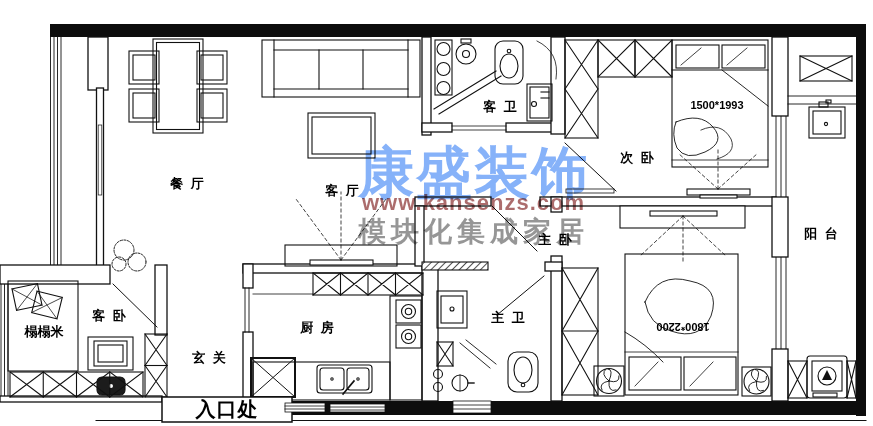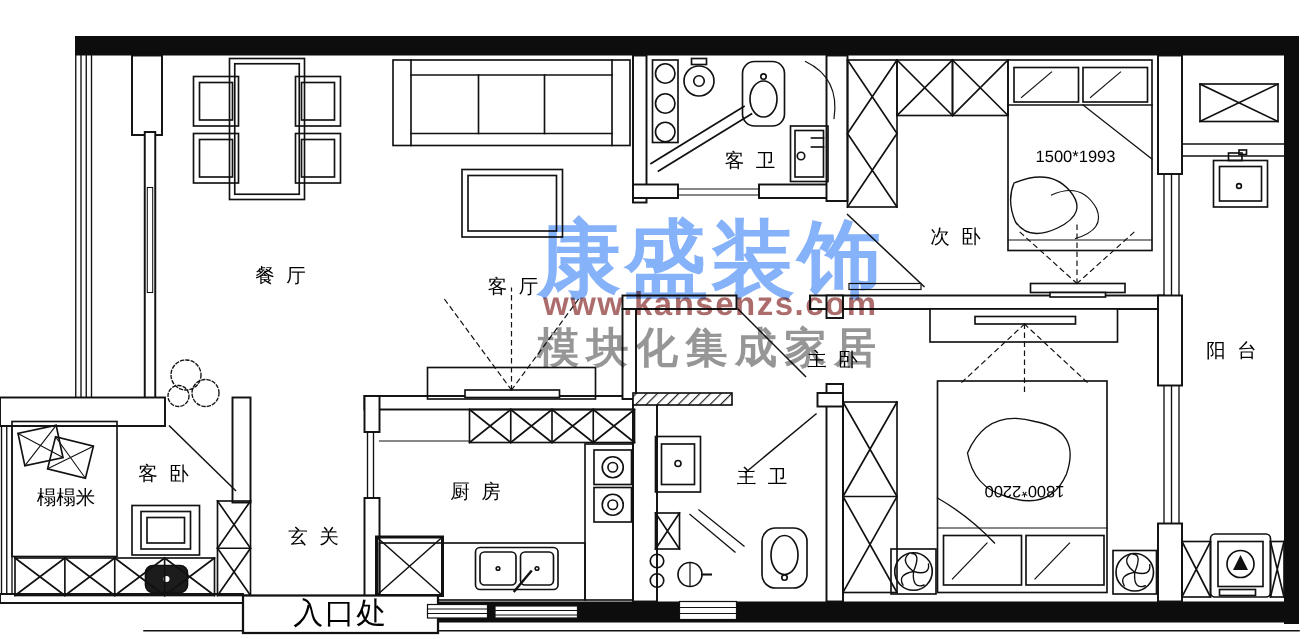--- a/index.html
+++ b/index.html
@@ -5,21 +5,21 @@
   html,body{margin:0;padding:0;background:#fff;}
   .stage{position:relative;width:873px;height:426px;background:#fff;overflow:hidden;
          font-family:"Liberation Sans","DejaVu Sans",sans-serif;}
   .stage svg{position:absolute;left:0;top:0;z-index:1;}
   .wm{position:absolute;z-index:3;pointer-events:none;mix-blend-mode:multiply;
       font-weight:bold;white-space:nowrap;}
   .wm-brand{left:358px;top:136px;font-size:56px;letter-spacing:2px;color:#3b82f6;opacity:.62;}
   .wm-url{left:362px;top:190px;font-size:22px;color:#7f1d1d;opacity:.65;letter-spacing:1px;}
   .wm-tagline{left:358px;top:213px;font-size:28px;letter-spacing:5px;color:#404040;opacity:.55;}
   .lbl{position:absolute;z-index:4;transform:translate(-50%,-50%);
-       font-weight:normal;font-size:13px;color:#000;white-space:nowrap;letter-spacing:2px;}
+       font-weight:bold;font-size:13px;color:#000;white-space:nowrap;letter-spacing:2px;}
   .lbl-small{font-size:11px;letter-spacing:0;}
   .rot180{transform:translate(-50%,-50%) rotate(180deg);}
   .lbl-entry{font-size:20px;}
 </style>
 </head>
 <body>
 
 <div class="stage">
 
 <svg width="873" height="426" viewBox="0 0 873 426" fill="none" stroke="#111" stroke-width="1.1" stroke-linecap="square">

